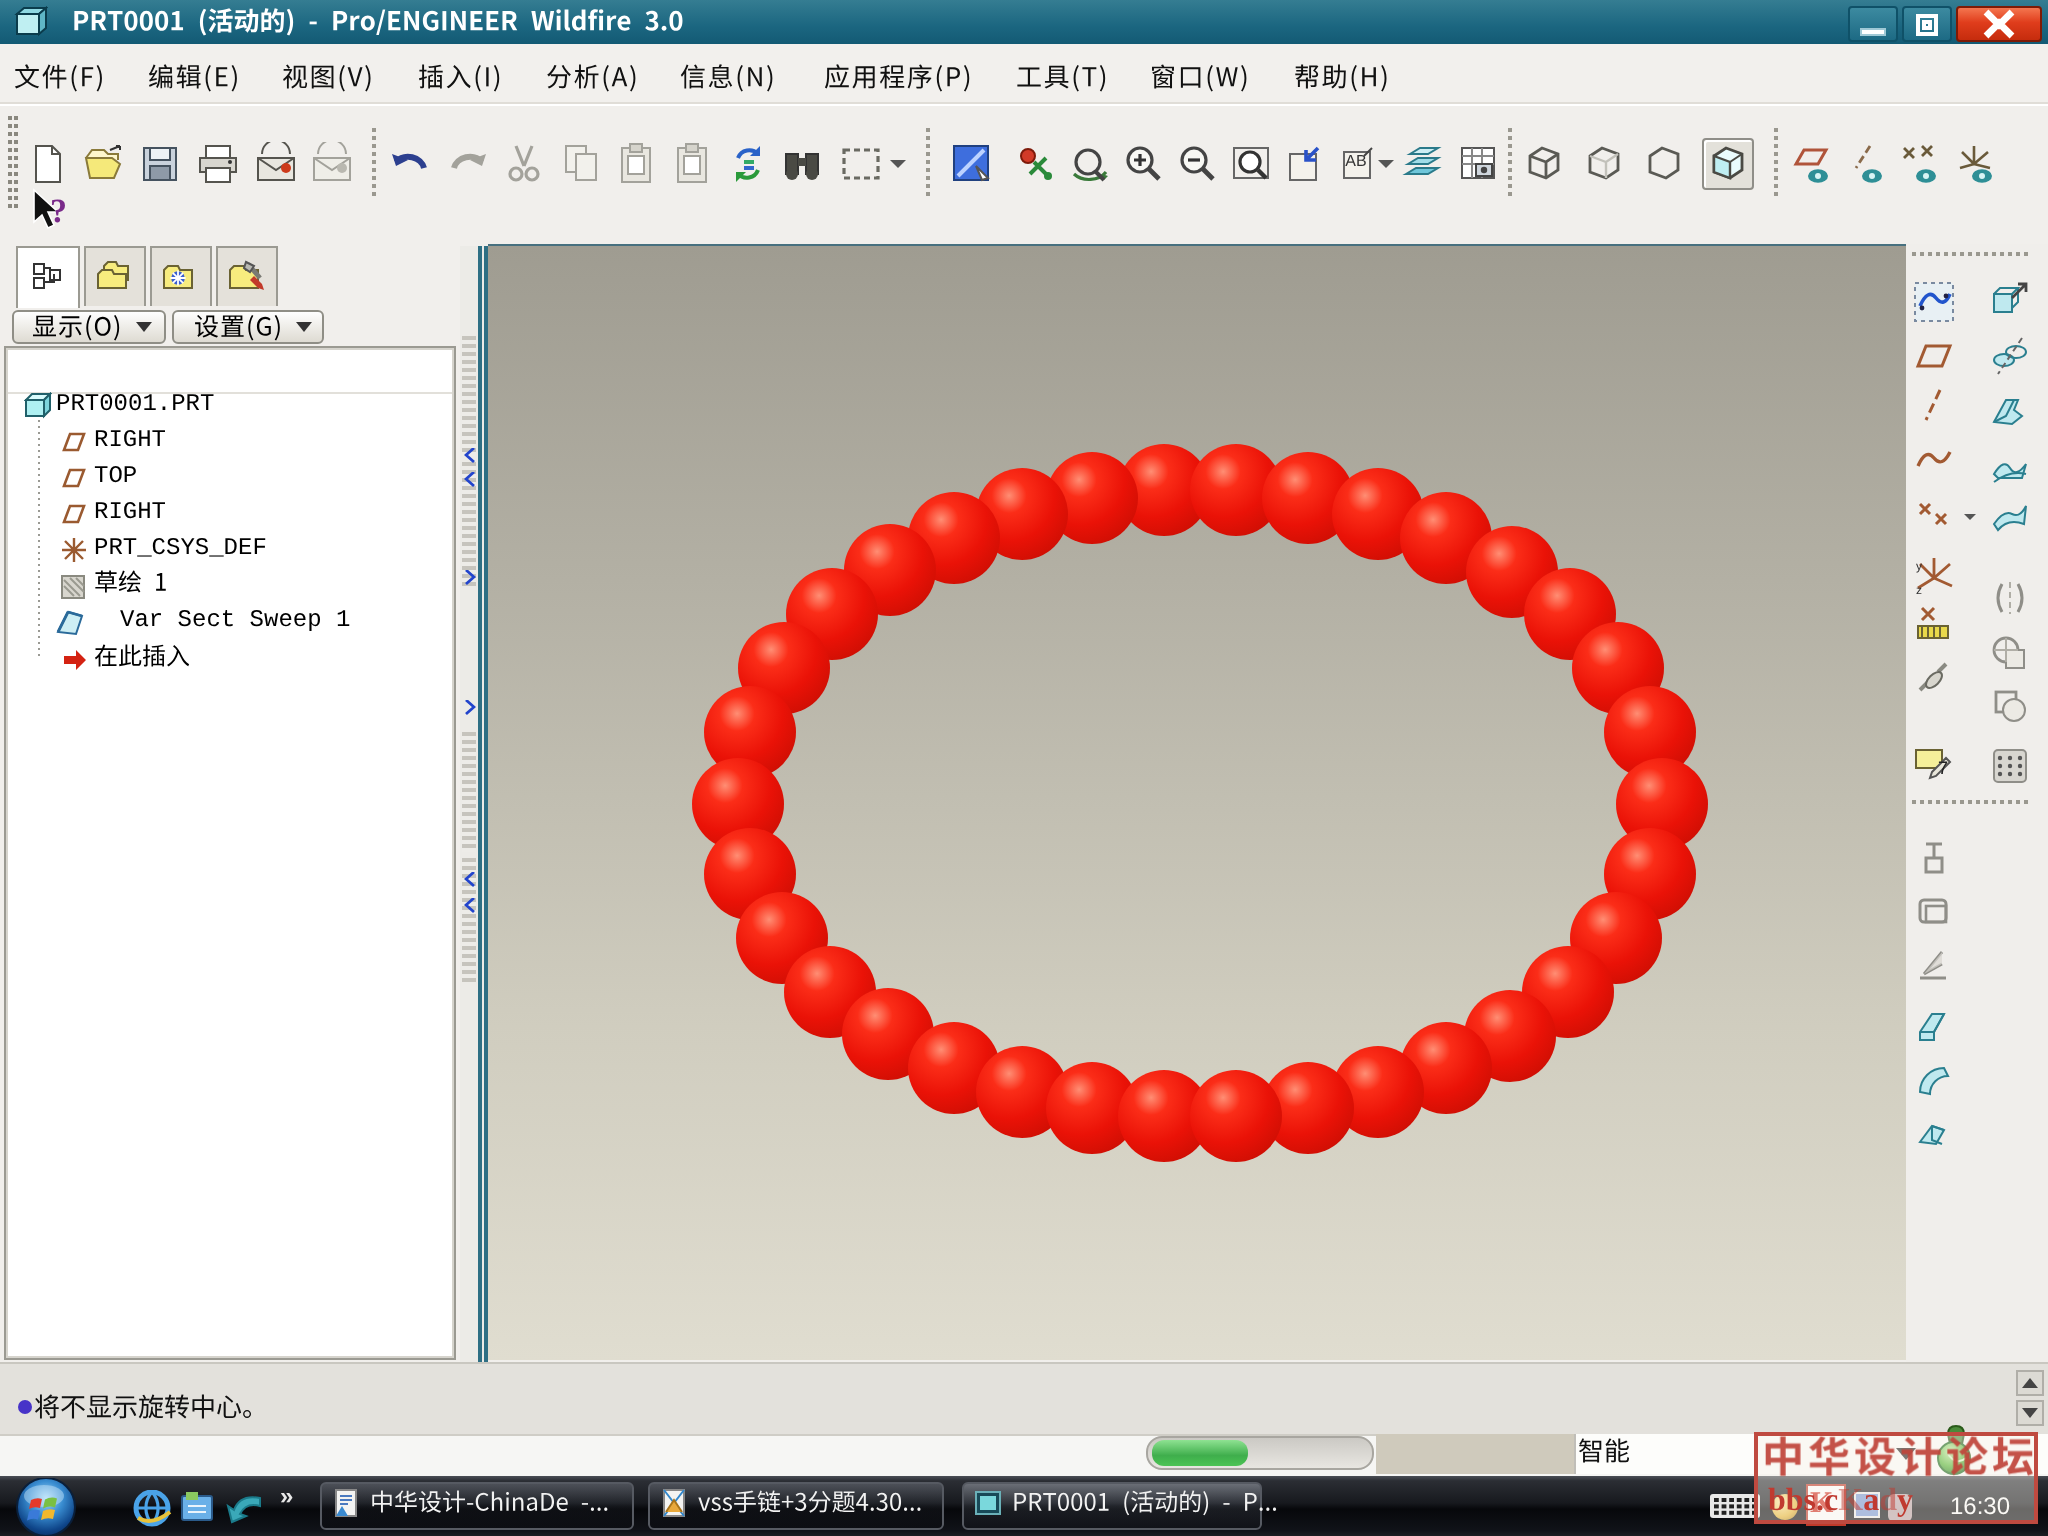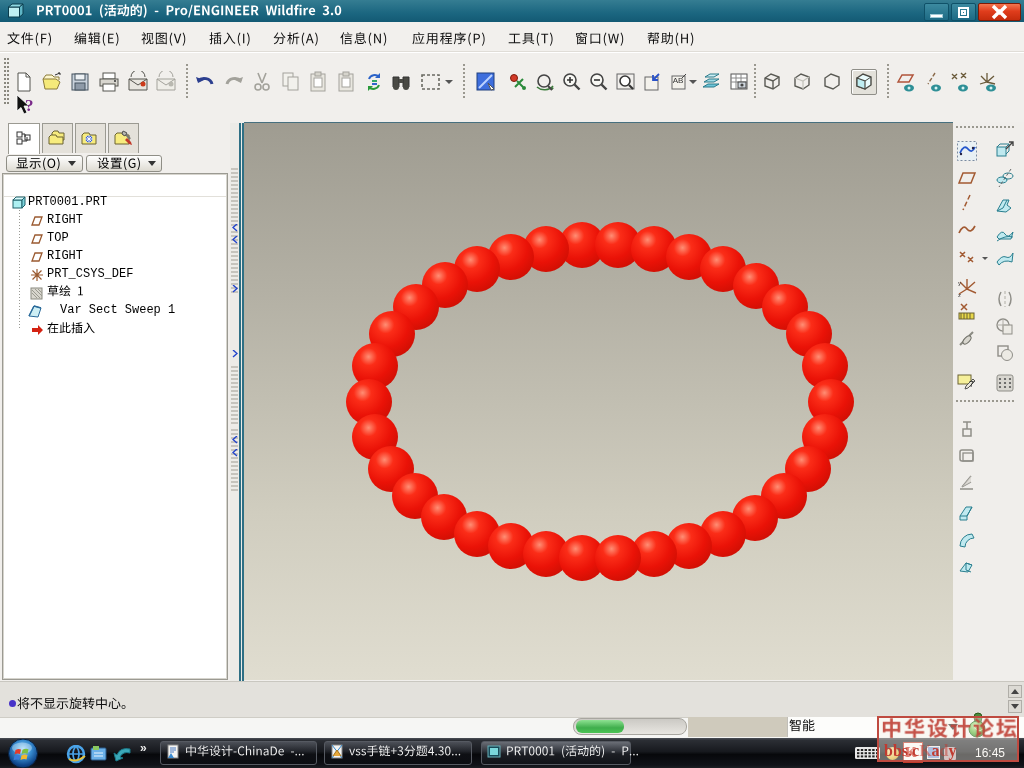--- a/index.html
+++ b/index.html
@@ -808,21 +808,21 @@
     <rect x="9.6" y="9.4" width="2.4" height="2" fill="#222"></rect>
     <rect x="13.4" y="9.4" width="2.4" height="2" fill="#222"></rect>
     <rect x="17.2" y="9.4" width="2.4" height="2" fill="#222"></rect>
     <rect x="21.0" y="9.4" width="2.4" height="2" fill="#222"></rect>
   </svg>
 <div class="abs" style="left:886px;top:747px;width:13px;height:13px;border-radius:50%;background:radial-gradient(circle at 35% 30%,#ffe9a8,#e8b93a 60%,#a8781a)"></div>
 <div class="abs" style="left:903px;top:742px;width:20px;height:21px;background:#fff;border:1px solid #c0392a"></div>
 <div class="abs" style="left:905px;top:744px;font-size:15px;font-weight:bold;color:#d0281a;font-family:'Liberation Serif'">K</div>
 <div class="abs" style="left:927px;top:746px;width:13px;height:13px;background:#7a9ad8;border:1px solid #eee"></div>
 <div class="abs" style="left:944px;top:747px;width:12px;height:14px;background:#e8cad0;border-radius:3px;opacity:0.8"></div>
-<div class="abs" style="left:975px;top:746px;color:#fff;font-size:12px">16:45</div>
+<div class="abs" style="left:975px;top:746px;color:#fff;font-size:12px">16:30</div>
 <svg style="position:absolute;left:966px;top:712px" width="22" height="28" viewBox="0 0 22 28">
     <defs>
       <radialGradient id="lg" cx="40%" cy="30%" r="75%">
         <stop offset="0%" stop-color="#c8f0a8"></stop>
         <stop offset="60%" stop-color="#58b838"></stop>
         <stop offset="100%" stop-color="#207818"></stop>
       </radialGradient>
     </defs>
     <path d="M12 1 q4 0 4 4 l-1 5 h-6 l-1-5 q0-4 4-4" fill="#4a8a3a" stroke="#2a5a1a"></path>
     <circle cx="11" cy="17" r="8" fill="url(#lg)" stroke="#1a6a1a"></circle>

